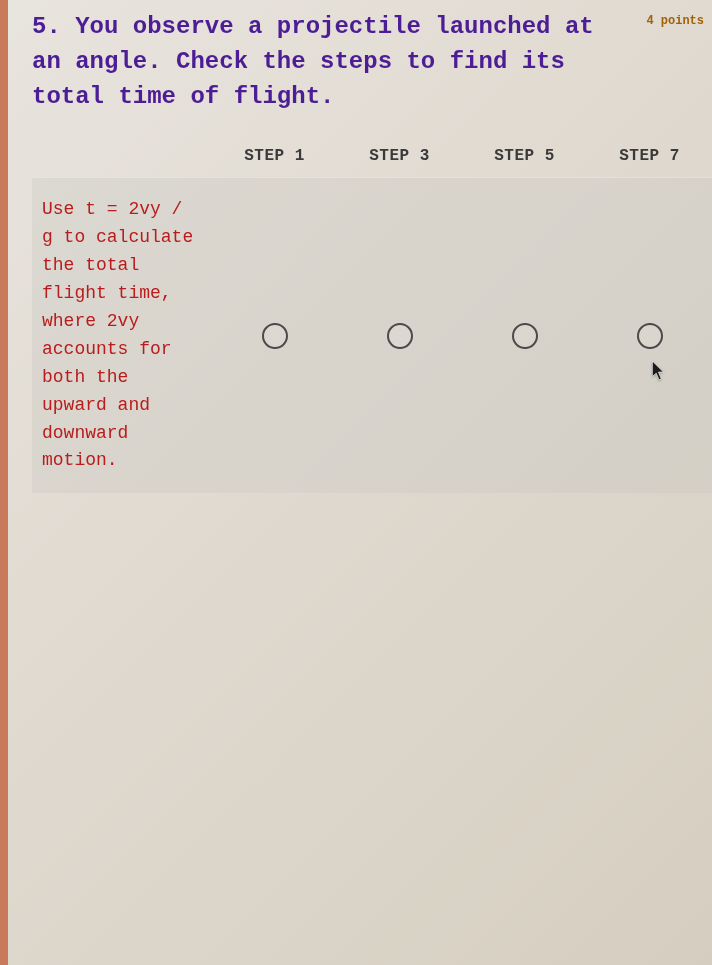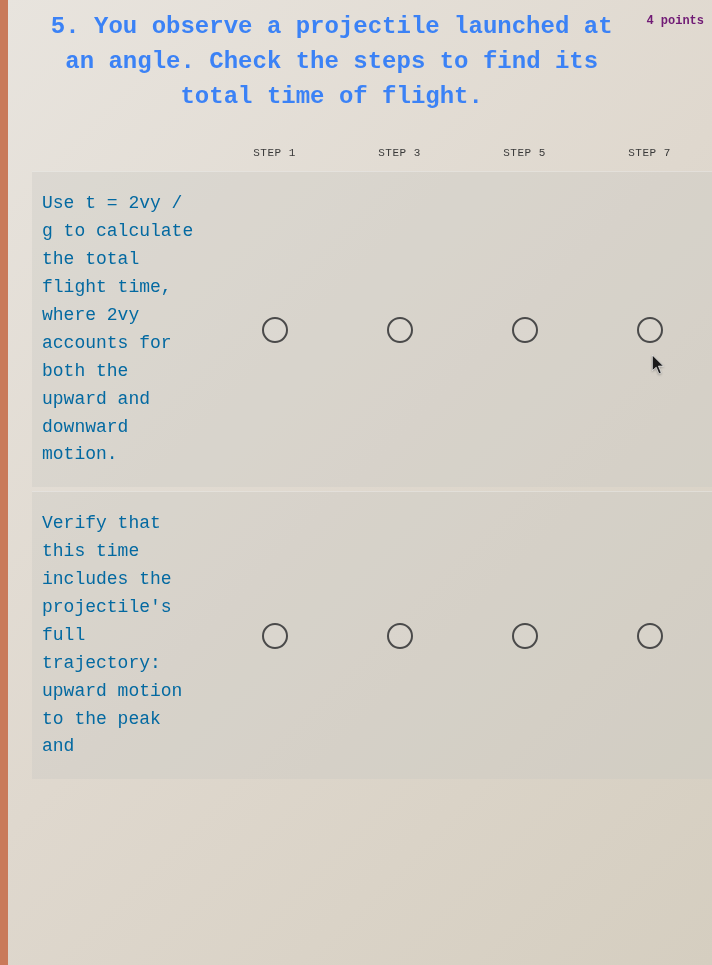--- a/index.html
+++ b/index.html
@@ -30,67 +30,66 @@
     }
     .question-header {
       display: flex;
       align-items: flex-start;
       justify-content: space-between;
       padding-right: 8px;
     }
     .question-text {
       font-size: 24px;
       font-weight: bold;
-      color: #3b82f6;
+      color: #4c1d95;
       line-height: 1.45;
       flex: 1;
       padding-right: 15px;
-      text-align: center;
     }
     .points-label {
       font-size: 12px;
       font-weight: bold;
-      color: #701a75;
+      color: #a16207;
       white-space: nowrap;
       padding-top: 4px;
     }
     .table-wrap {
       margin-top: 25px;
     }
     .col-headers {
       display: flex;
       padding: 8px 0 12px 0;
     }
     .col-first {
       width: 180px;
       flex-shrink: 0;
     }
     .col-step {
       flex: 1;
       text-align: center;
-      font-size: 11px;
-      font-weight: normal;
+      font-size: 16px;
+      font-weight: bold;
       color: #3a3a3a;
       letter-spacing: 0.5px;
     }
     .row-block {
       display: flex;
       align-items: center;
       background: rgba(200, 200, 195, 0.35);
       border-top: 1px solid rgba(255,255,255,0.3);
       padding: 18px 0;
       margin-bottom: 4px;
     }
     .row-label {
       width: 180px;
       flex-shrink: 0;
       padding-left: 10px;
       padding-right: 10px;
       font-size: 18px;
-      color: #0369a1;
+      color: #b91c1c;
       line-height: 1.55;
     }
     .row-radio-cell {
       flex: 1;
       display: flex;
       justify-content: center;
       align-items: center;
       position: relative;
     }
     .radio {
@@ -149,30 +148,15 @@
         <div class="radio"></div>
         <div class="cursor-arrow">
           <svg viewBox="0 0 12 18">
             <path d="M0,0 L0,14 L3.5,11 L6,17 L8,16 L5.5,10 L10,10 Z" fill="#1a1a1a" stroke="#fff" stroke-width="0.6"></path>
           </svg>
         </div>
       </div>
     </div>
 
 
-    <div class="row-block">
-      <div class="row-label">Verify that this time includes the projectile's full trajectory: upward motion to the peak and</div>
-      <div class="row-radio-cell">
-        <div class="radio"></div>
-      </div>
-      <div class="row-radio-cell">
-        <div class="radio"></div>
-      </div>
-      <div class="row-radio-cell">
-        <div class="radio"></div>
-      </div>
-      <div class="row-radio-cell">
-        <div class="radio"></div>
-      </div>
-    </div>
 
   </div>
 </div>
 
 </body></html>

